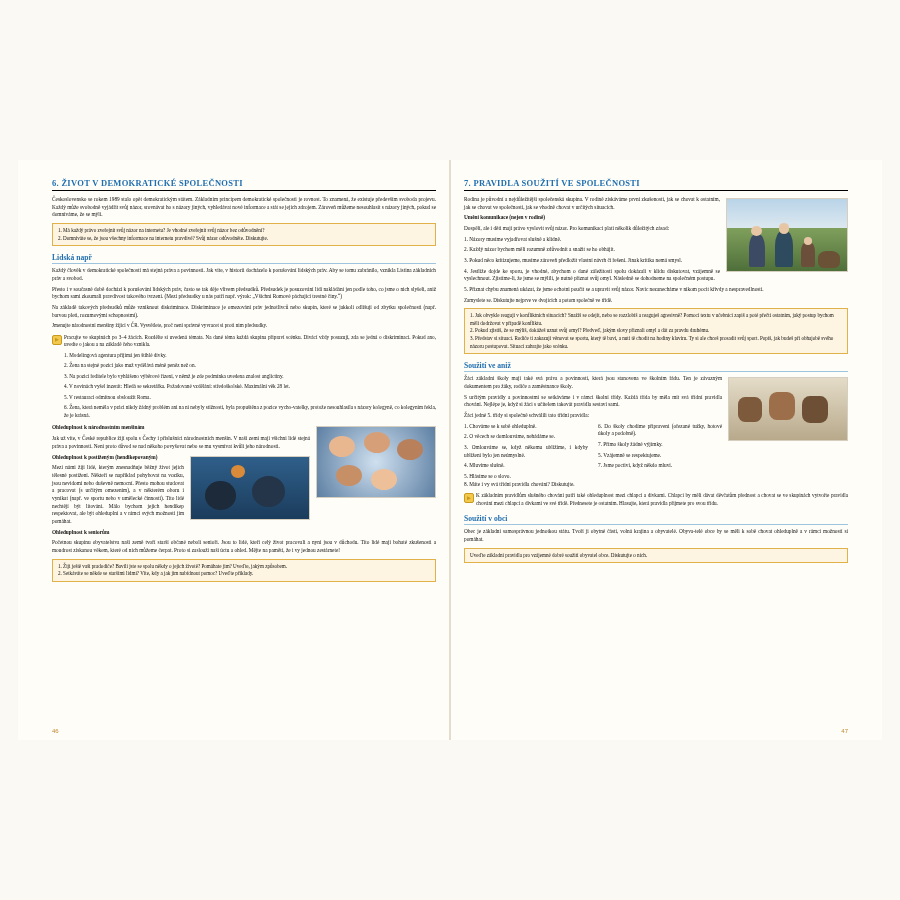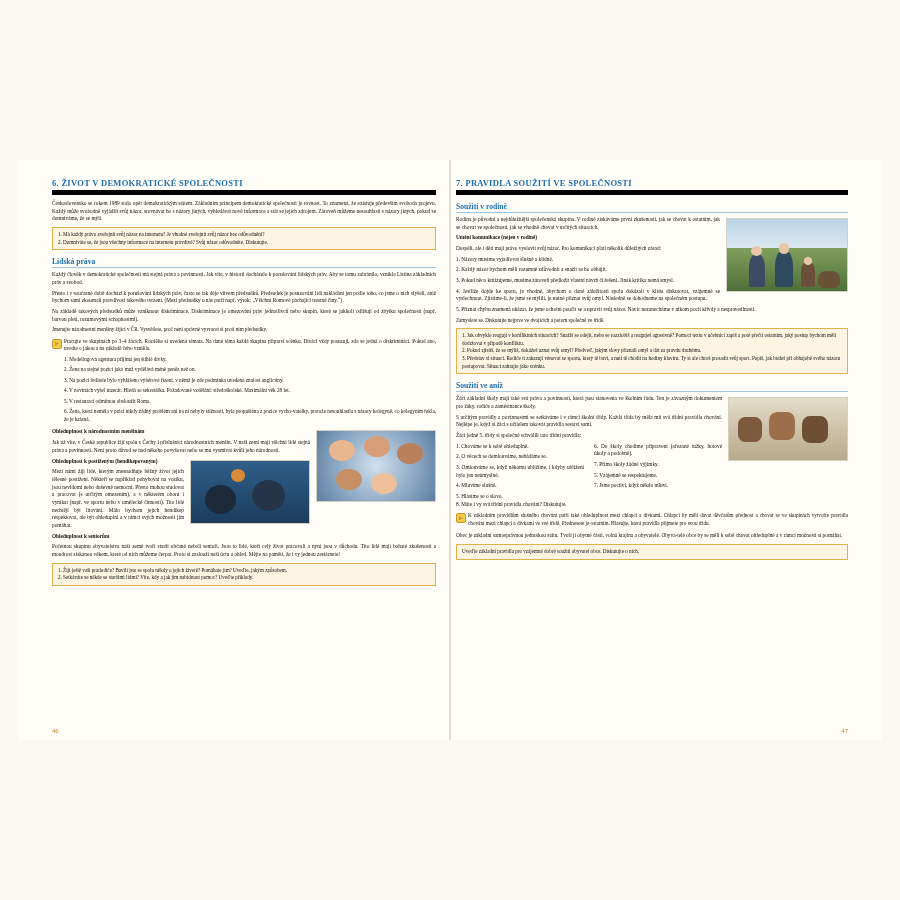--- a/index.html
+++ b/index.html
@@ -22,33 +22,33 @@
     background:#fffdf8;
     display:flex;
   }
   .col{
     width:432px;
     padding:18px 22px 10px 22px;
     box-sizing:border-box;
     position:relative;
   }
   .col.left{padding-left:34px;padding-right:14px;}
-  .col.right{padding-left:6px;padding-right:34px;}
+  .col.right{padding-left:14px;padding-right:34px;}
   .gutter{
     position:absolute;left:449px;top:160px;width:2px;height:580px;
     background:linear-gradient(to right,#eee8dc,#d9d2c4,#eee8dc);
   }
   h2.chap{
     font-family:"Liberation Serif", serif;
     color:#1f6fb0;
     font-size:8.5px;
     letter-spacing:.3px;
     margin:0 0 5px 0;
     font-weight:bold;
-    border-bottom:5px solid #000000;
+    border-bottom:1px solid #000000;
     padding-bottom:2px;
   }
   h3.sub{
     color:#1f6fb0;
     font-size:7.6px;
     margin:7px 0 3px 0;
     font-weight:bold;
     border-bottom:1px solid #9fc4e0;
     padding-bottom:1px;
   }
@@ -129,21 +129,21 @@
 
       <h2 class="chap">6. ŽIVOT V DEMOKRATICKÉ SPOLEČNOSTI</h2>
 
       <p class="lead">Československo se rokem 1989 stalo opět demokratickým státem. Základním principem demokratické společnosti je rovnost. To znamená, že existuje především svoboda projevu. Každý může svobodně vyjádřit svůj názor, srovnávat ho s názory jiných, vyhledávat nové informace a stát se jejich zdrojem. Zároveň můžeme nesouhlasit s názory jiných, pokud se domníváme, že se mýlí.</p>
 
       <div class="box">
         <div>1. Má každý právo zveřejnit svůj názor na internetu? Je vhodné zveřejnit svůj názor bez odůvodnění?</div>
         <div>2. Domníváte se, že jsou všechny informace na internetu pravdivé? Svůj názor odůvodněte. Diskutujte.</div>
       </div>
 
-      <h3 class="sub">Lidská práva</h3>
+      <h3 class="sub">Lidská např</h3>
       <p>Každý člověk v demokratické společnosti má stejná práva a povinnosti. Jak víte, v historii docházelo k porušování lidských práv. Aby se tomu zabránilo, vznikla Listina základních práv a svobod.</p>
       <p>Přesto i v současné době dochází k porušování lidských práv, často se tak děje vlivem předsudků. Předsudek je posuzování lidí nakládáni jen podle toho, co jsme o nich slyšeli, aniž bychom sami zkoumali pravdivost takového tvrzení. (Mezi předsudky u nás patří např. výrok: „Všichni Romové páchající trestné činy.“)</p>
       <p>Na základě takových předsudků může vzniknout diskriminace. Diskriminace je omezování práv jednotlivců nebo skupin, které se jakkoli odlišují od zbytku společnosti (např. barvou pleti, rozumovými schopnostmi).</p>
       <p class="hr-note">Jmenujte národnostní menšiny žijící v ČR. Vysvětlete, proč není správné vyvracet si proti nim předsudky.</p>
 
       <div class="task">
         <span class="badge"></span>
         <p>Pracujte ve skupinách po 3–4 žácích. Rozdělte si uvedená témata. Na dané téma každá skupina připraví scénku. Divácí vždy posuzují, zda se jedná o diskriminaci. Pokud ano, uvedte o jakou a na základě čeho vznikla.</p>
         <p>1. Modelingová agentura přijímá jen štíhlé dívky.</p>
         <p>2. Žena na stejné pozici jako muž vydělává méně peněz než on.</p>
@@ -184,21 +184,20 @@
         <div>2. Setkáváte se někde se staršími lidmi? Víte, kdy a jak jim nabídnout pomoc? Uveďte příklady.</div>
       </div>
 
       <div class="pagenum l">46</div>
     </div>
 
     <div class="col right">
 
       <h2 class="chap">7. PRAVIDLA SOUŽITÍ VE SPOLEČNOSTI</h2>
 
-      <h3 class="sub">Soužití v rodině</h3>
 
       <div class="photo p1">
         <div class="ph-sky"></div>
         <div class="ph-grass"></div>
         <div class="fig" style="left:18%;width:14%;height:46%;"></div>
         <div class="head" style="left:20%;bottom:48%;width:9%;height:14%;"></div>
         <div class="fig" style="left:40%;width:15%;height:50%;background:#2e4a5e;"></div>
         <div class="head" style="left:43%;bottom:52%;width:9%;height:14%;"></div>
         <div class="fig" style="left:62%;width:11%;height:34%;background:#6c4f3a;"></div>
         <div class="head" style="left:64%;bottom:36%;width:7%;height:11%;"></div>
@@ -245,20 +244,21 @@
         <p>5. Vzájemně se respektujeme.</p>
         <p>7. Jsme poctiví, když někdo mluví.</p>
       </div>
       <p>8. Máte i vy svá třídní pravidla chování? Diskutujte.</p>
 
       <div class="task">
         <span class="badge"></span>
         <p>K základním pravidlům slušného chování patří také ohleduplnost mezi chlapci a dívkami. Chlapci by měli dávat děvčatům přednost a chovat se ve skupinách vytvořte pravidla chování mezi chlapci a dívkami ve své třídě. Přednesete je ostatním. Hlasujte, která pravidla přijmete pro svou třídu.</p>
       </div>
 
+      <h3 class="sub">Soužití v obci</h3>
       <p>Obec je základní samosprávnou jednotkou státu. Tvoří ji obytné části, volná krajina a obyvatelé. Obyva-telé obce by se měli k sobě chovat ohleduplně a v rámci možností si pomáhat.</p>
 
       <div class="box">
         <div>Uveďte základní pravidla pro vzájemné dobré soužití obyvatel obce. Diskutujte o nich.</div>
       </div>
 
       <div class="pagenum r">47</div>
     </div>
 
   </div>

